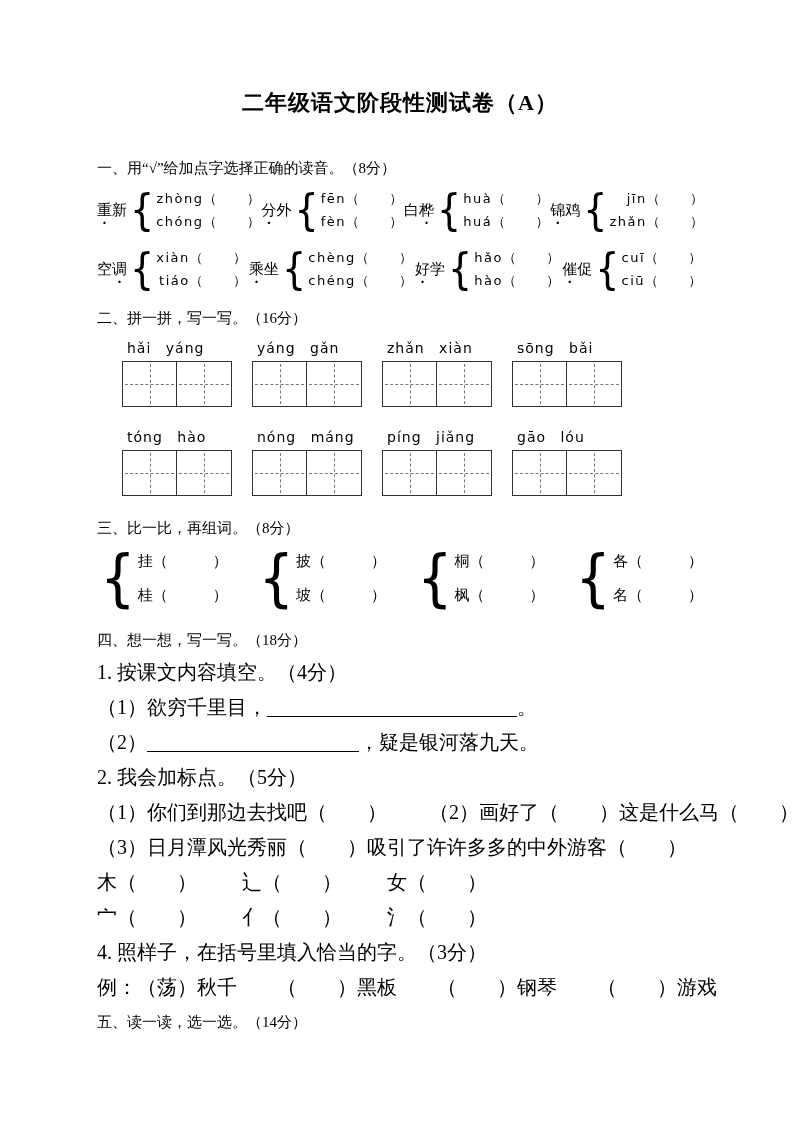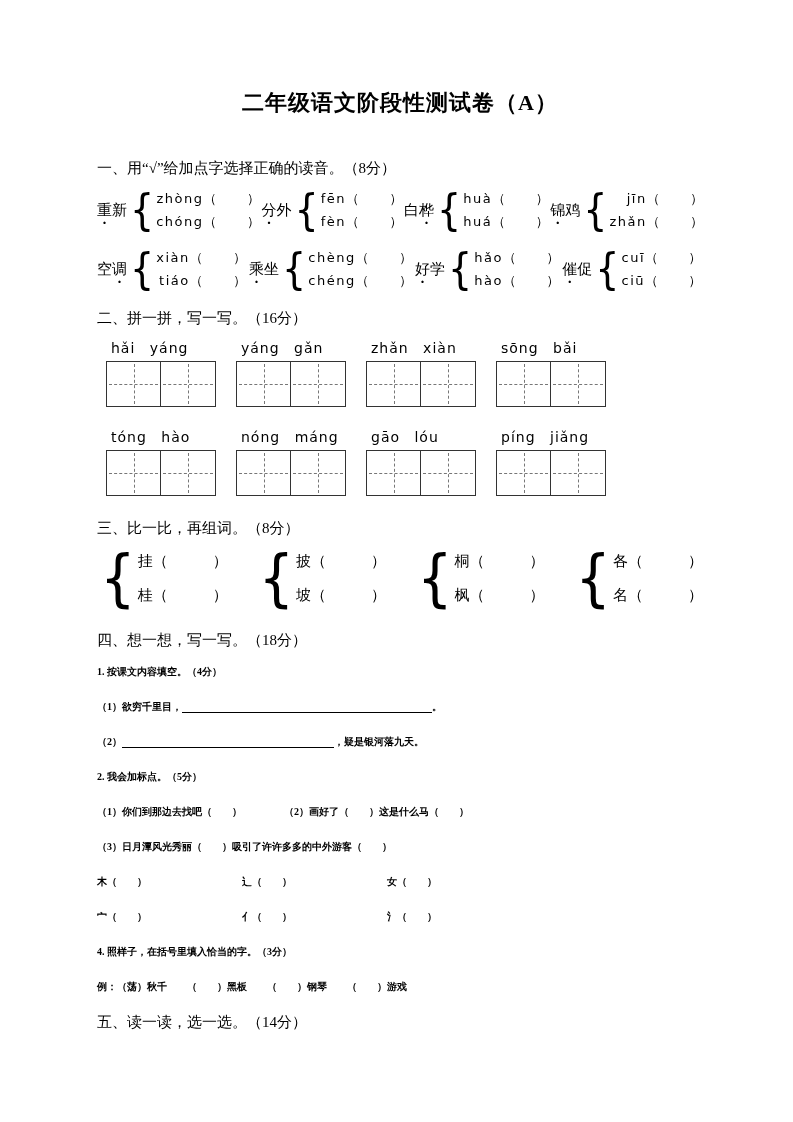--- a/index.html
+++ b/index.html
@@ -20,38 +20,38 @@
   .s1-word { display:inline-flex; white-space:nowrap; }
   .dotted { position:relative; }
   .dotted::after { content:"·"; position:absolute; left:50%; bottom:-12px; transform:translateX(-50%); font-weight:700; }
   .brace { font-family:"DejaVu Sans",sans-serif; font-size:38px; line-height:1; font-weight:400;
            transform:scaleY(1.1); margin:0 2px 0 3px; }
   .brace-big { font-size:56px; }
   .opts { display:flex; flex-direction:column; gap:5px;align-items:flex-end; }
   .opt { font-size:13px; letter-spacing:1.5px; font-family:"DejaVu Sans",sans-serif; white-space:nowrap; }
 
   
-  .s2-row { display:flex; gap:20px; margin:0 0 22px 9px; }
+  .s2-row { display:flex; gap:20px; margin:0 0 22px 25px; }
   .s2-col { display:flex; flex-direction:column; gap:5px; }
   .pinyin { font-size:14px; letter-spacing:1px; word-spacing:9px; padding-left:5px;
             font-family:"DejaVu Sans",sans-serif; white-space:nowrap; }
   .tian { display:flex; }
   .tcell { width:55px; height:46px; border:1px solid #333; position:relative; background:#fff; }
   .tcell + .tcell { border-left:none; }
   .tcell::before { content:""; position:absolute; left:2px; right:2px; top:50%; border-top:1px dashed #777; }
   .tcell::after  { content:""; position:absolute; top:2px; bottom:2px; left:50%; border-left:1px dashed #777; }
 
   
   .s3-row { display:flex; justify-content:space-between; margin:8px 0 24px 0; }
   .s3-group { display:flex; align-items:center; }
   .s3-col { display:flex; flex-direction:column; gap:15px; font-size:15px; }
   .s3-col span { white-space:nowrap; }
 
   
-  .line { font-size:10px; line-height:20px; margin-bottom:15px; white-space:nowrap;font-weight:bold; }
+  .line { font-size:20px; line-height:20px; margin-bottom:15px; white-space:nowrap; }
   .blank { display:inline-block; border-bottom:1px solid #000; height:15px; vertical-align:-3px; }
   .blank-a { width:250px; }
   .blank-b { width:212px; }
   .q2-b { margin-left:42px; }
   .q3-line { display:flex; }
   .q3-item { width:145px; }
 </style>
 </head>
 <body>
 
@@ -205,28 +205,28 @@
         </div>
     </div>
     <div class="s2-col">
       <span class="pinyin">nóng máng</span>
       <div class="tian">
           <div class="tcell"></div>
           <div class="tcell"></div>
         </div>
     </div>
     <div class="s2-col">
+      <span class="pinyin">píng jiǎng</span>
+      <div class="tian">
+          <div class="tcell"></div>
+          <div class="tcell"></div>
+        </div>
+    </div>
+    <div class="s2-col">
       <span class="pinyin">gāo lóu</span>
-      <div class="tian">
-          <div class="tcell"></div>
-          <div class="tcell"></div>
-        </div>
-    </div>
-    <div class="s2-col">
-      <span class="pinyin">píng jiǎng</span>
       <div class="tian">
           <div class="tcell"></div>
           <div class="tcell"></div>
         </div>
     </div>
   </div>
 
   <div class="sec-heading">三、比一比，再组词。（8分）</div>
 
   <div class="s3-row">

